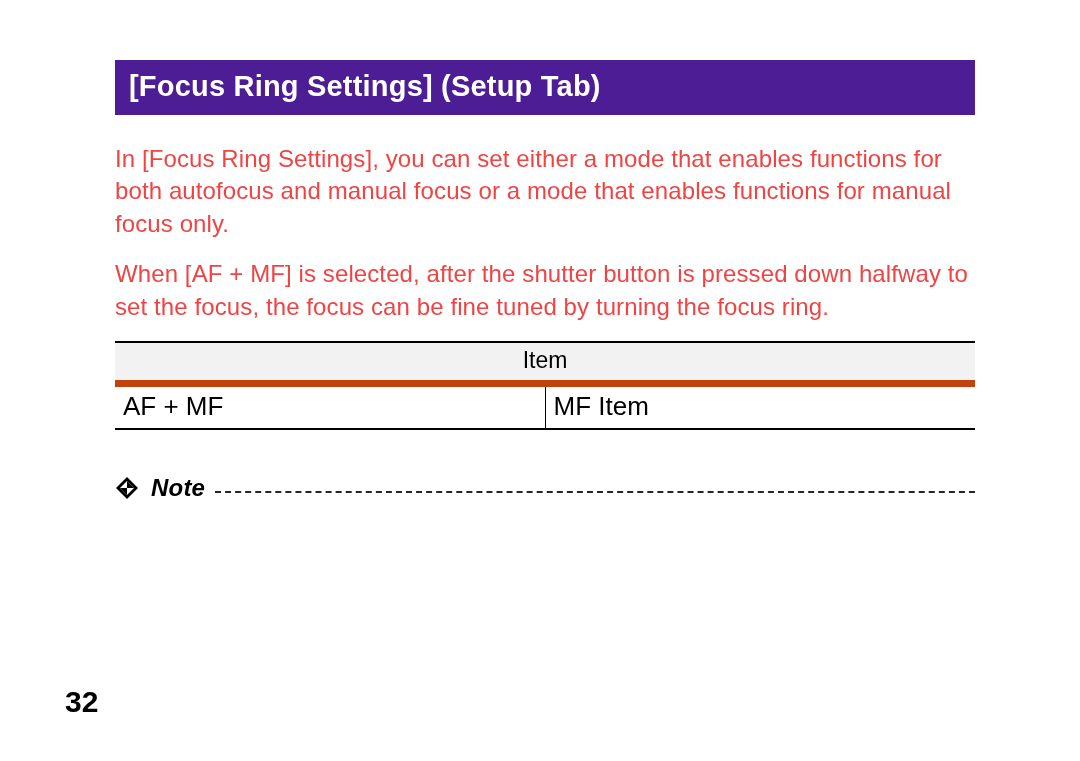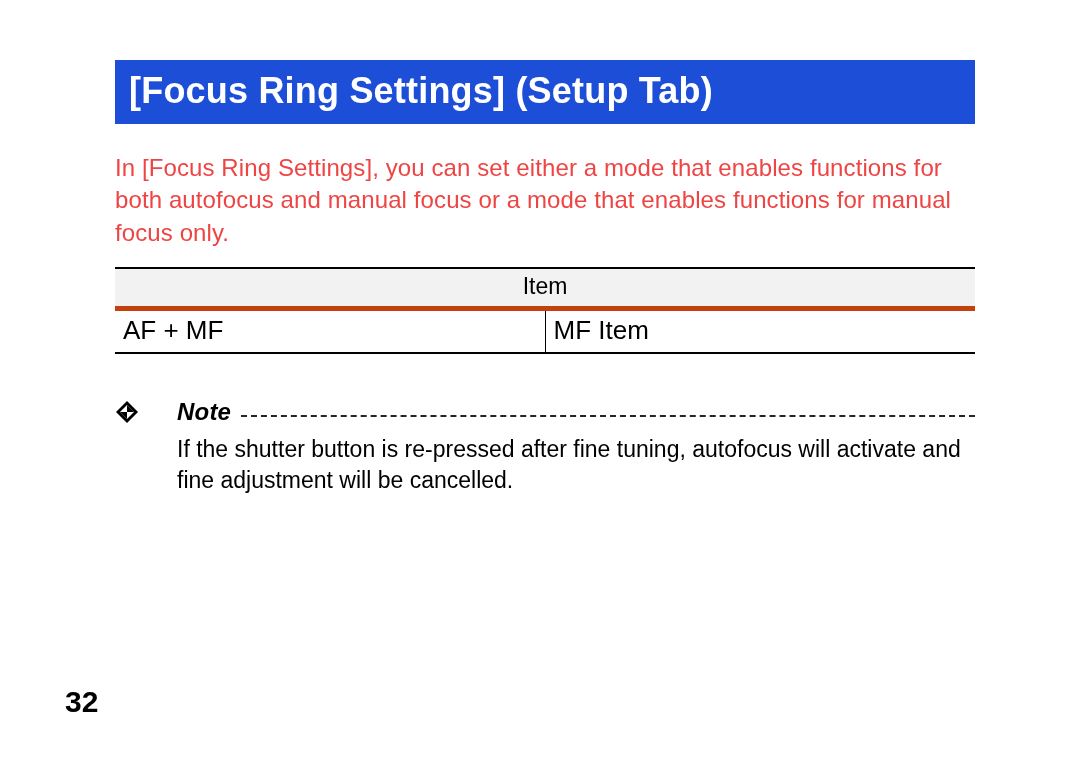--- a/index.html
+++ b/index.html
@@ -11,24 +11,24 @@
       width: 1080px;
       height: 761px;
       background: #fff;
       font-family: "Myriad Pro", "Segoe UI", Arial, sans-serif;
       position: relative;
     }
     .page {
       padding: 60px 105px 0 115px;
     }
     .heading-bar {
-      background: #1d4ed8;
+      background: #4c1d95;
       color: #fff;
       font-weight: 700;
-      font-size: 36px;
+      font-size: 29px;
       padding: 10px 14px 12px 14px;
       letter-spacing: 0.2px;
       margin-bottom: 28px;
     }
     .body-text {
       font-size: 24px;
       line-height: 1.35;
       color: #ef4444;
       margin-bottom: 18px;
       letter-spacing: 0.1px;
@@ -37,21 +37,21 @@
       width: 100%;
       border-collapse: collapse;
       margin-top: 8px;
       margin-bottom: 44px;
     }
     .settings-table th {
       font-weight: 400;
       font-size: 23px;
       text-align: center;
       border-top: 2px solid #000;
-      border-bottom: 5px solid #c2410c;
+      border-bottom: 7px solid #c2410c;
       background: #f2f2f2;
       padding: 4px 0 6px 0;
     }
     .settings-table td {
       font-size: 26px;
       border-bottom: 2px solid #000;
       padding: 4px 8px 6px 8px;
       width: 50%;
     }
     .settings-table td + td {
@@ -63,21 +63,20 @@
       gap: 12px;
     }
     .note-icon {
       flex: 0 0 auto;
       width: 24px;
       height: 24px;
       margin-top: 2px;
     }
     .note-content {
       flex: 1;
-      margin-left: 26px;
     }
     .note-header {
       display: flex;
       align-items: center;
       gap: 10px;
       margin-bottom: 8px;
     }
     .note-label {
       font-style: italic;
       font-weight: 700;
@@ -106,20 +105,21 @@
   </style>
 </head>
 <body>
 
 <div class="page">
 
   <div class="heading-bar">[Focus Ring Settings] (Setup Tab)</div>
 
   <p class="body-text">In [Focus Ring Settings], you can set either a mode that enables functions for both autofocus and manual focus or a mode that enables functions for manual focus only.</p>
 
+  <p class="body-text">When [AF + MF] is selected, after the shutter button is pressed down halfway to set the focus, the focus can be fine tuned by turning the focus ring.</p>
 
   <table class="settings-table">
     <thead>
       <tr>
         <th colspan="2">Item</th>
       </tr>
     </thead>
     <tbody>
       <tr>
         <td>AF + MF</td>
@@ -133,19 +133,18 @@
       <polygon points="12,1 23,12 12,23 1,12" fill="#000"></polygon>
       <polygon points="12,5 19,12 12,19 5,12" fill="#fff"></polygon>
       <polygon points="12,5 19,12 12,12" fill="#000"></polygon>
       <polygon points="5,12 12,12 12,19" fill="#000"></polygon>
     </svg>
     <div class="note-content">
       <div class="note-header">
         <span class="note-label">Note</span>
         <span class="note-dashes"></span>
       </div>
-      <p class="note-text">If the shutter button is re-pressed after fine tuning, autofocus will activate and fine adjustment will be cancelled.</p>
     </div>
   </div>
 
 </div>
 
 <div class="page-number">32</div>
 
 </body></html>

